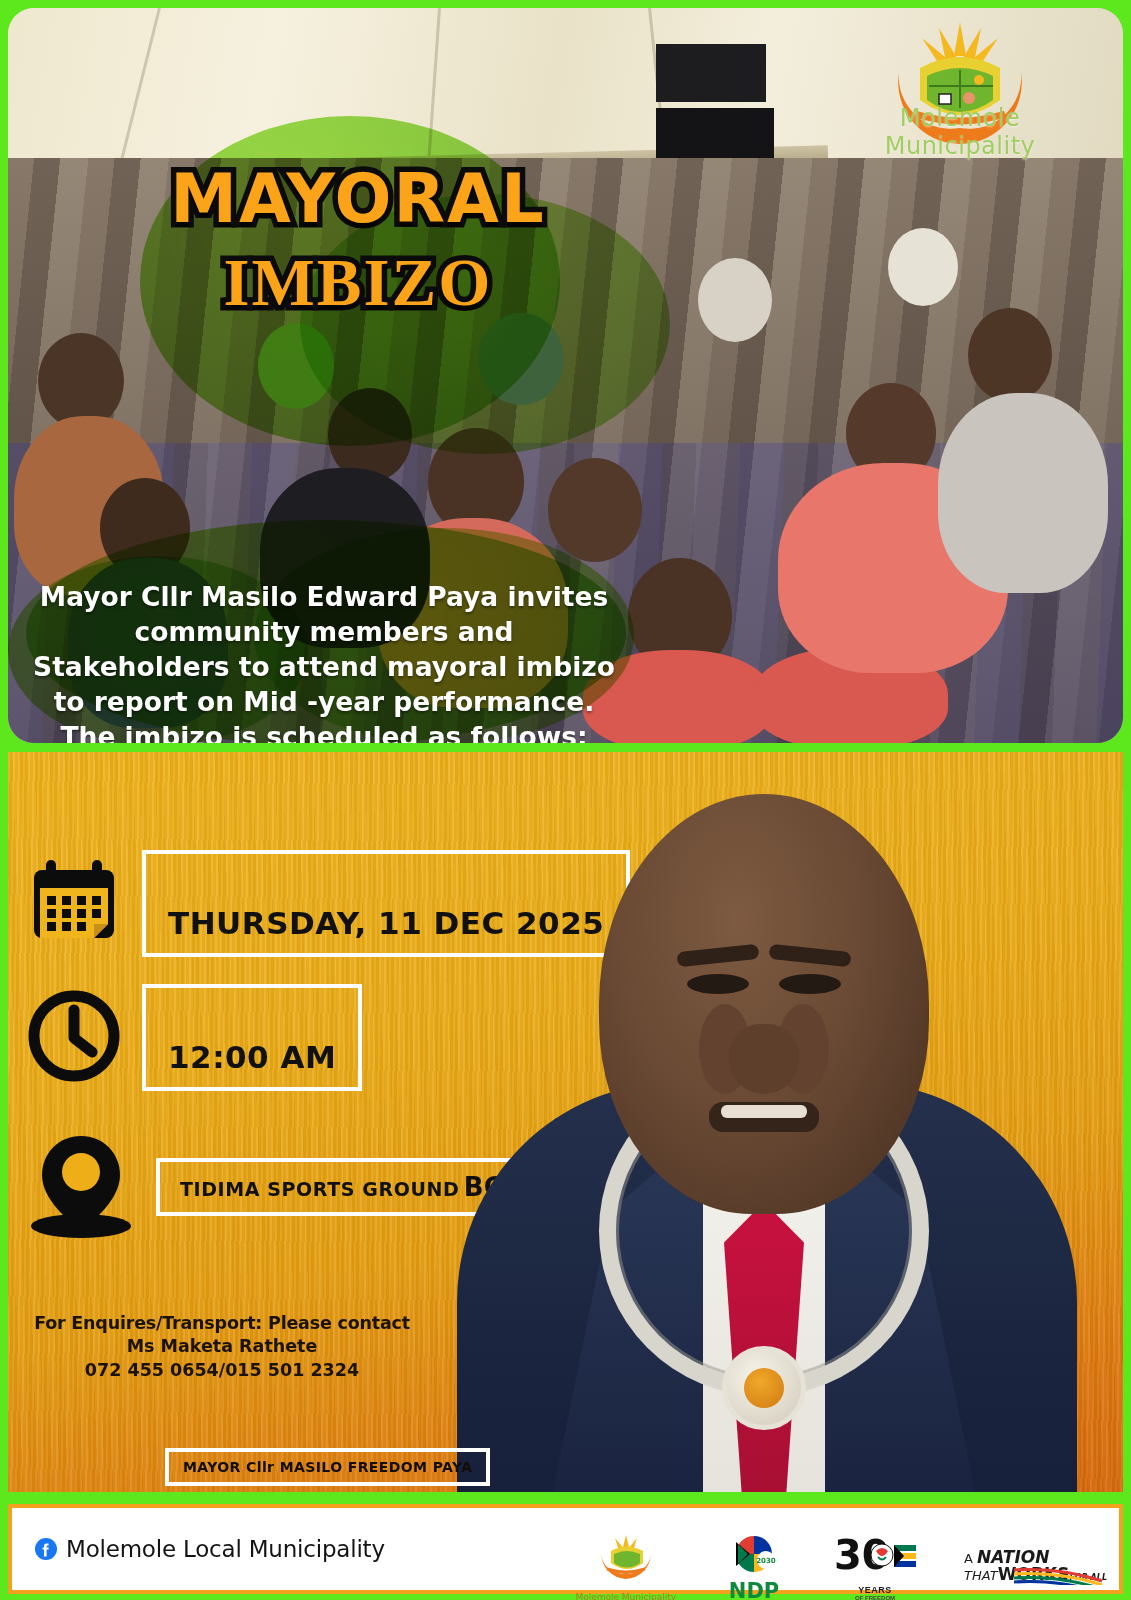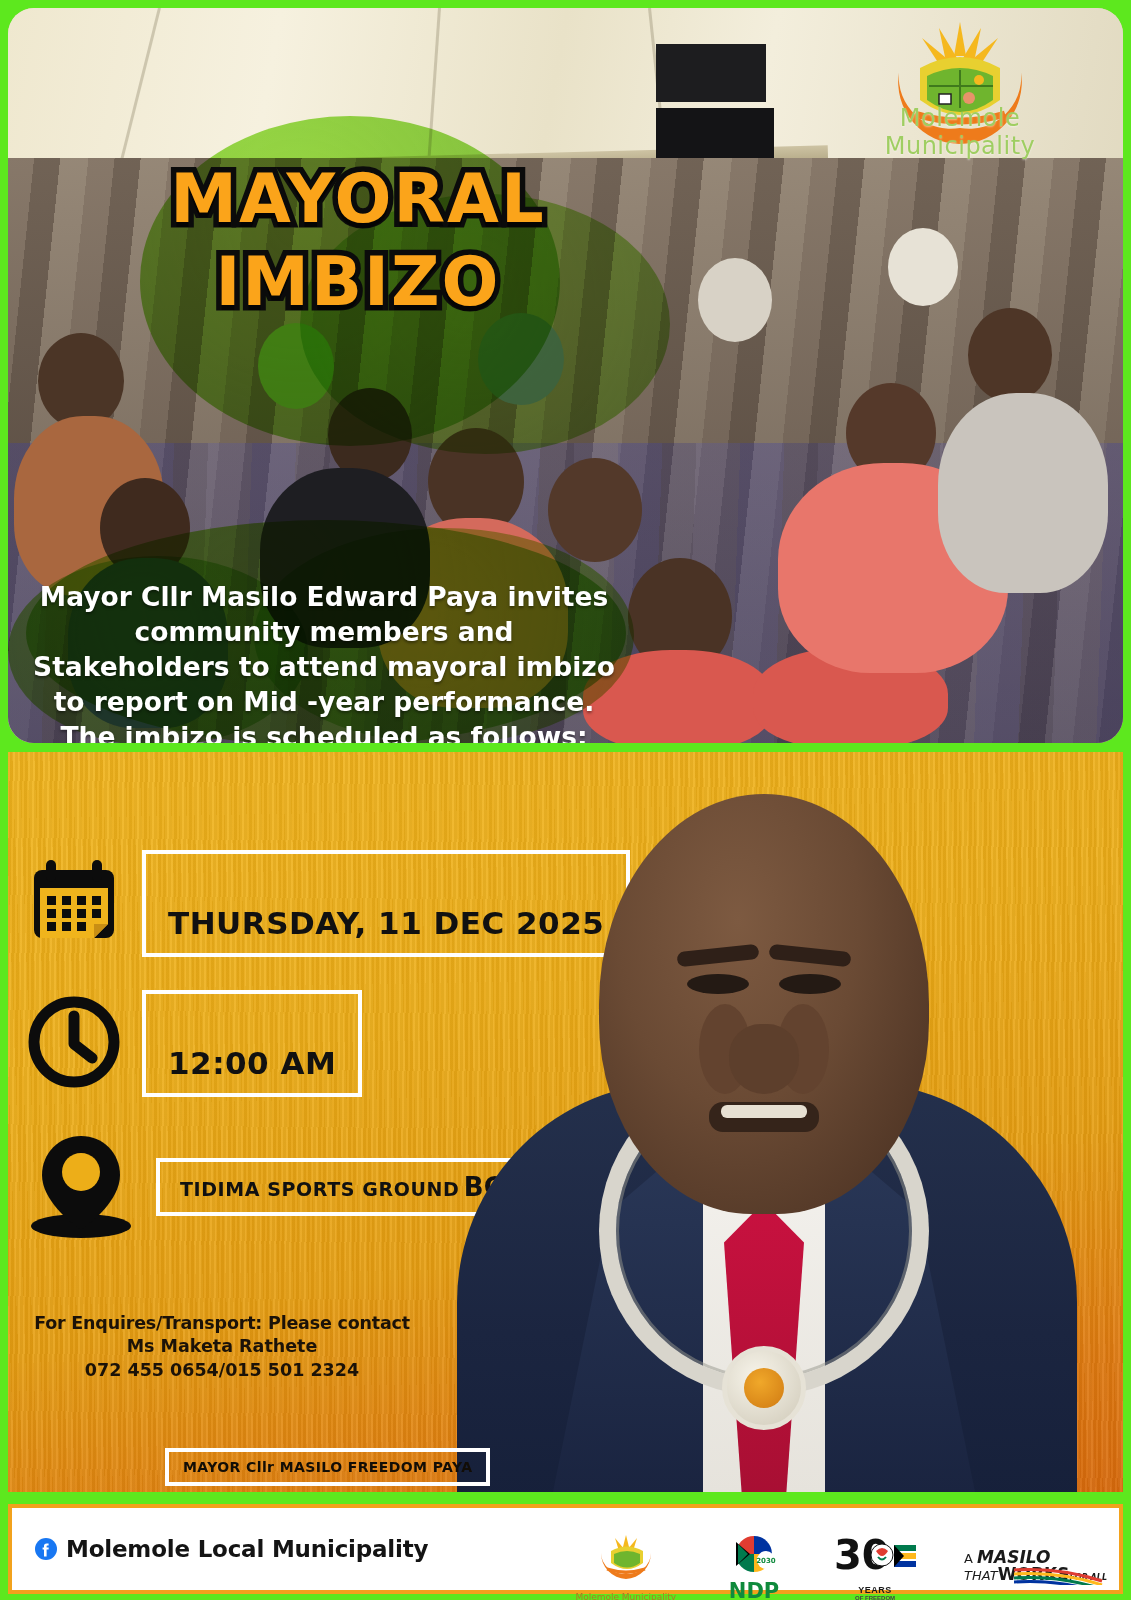--- a/index.html
+++ b/index.html
@@ -84,21 +84,21 @@
   }
   .poster-title .ln {
     display: block;
     font-size: 67px; font-weight: 900; letter-spacing: 2px;
     font-family: "DejaVu Sans", sans-serif;
     color: #FBA41A;
     -webkit-text-stroke: 11px #0b0b0b;
     paint-order: stroke fill;
     text-shadow: 0 5px 0 rgba(0,0,0,.55);
   }
-  .poster-title .ln2 { margin-top: 16px; }
+  .poster-title .ln2 { margin-top: 16px; font-family: Liberation Serif, serif; }
 
   .desc {
     position: absolute; left: 24px; top: 572px; width: 584px;
     text-align: center;
     font-size: 26.5px; font-weight: 800; line-height: 1.32;
     color: #ffffff;
     font-family: "DejaVu Sans", sans-serif;
     text-shadow: 0 2px 3px rgba(0,0,0,.42);
   }
   .tagline {
@@ -136,21 +136,21 @@
   }
   .wood-streaks {
     position: absolute; inset: 0;
     background: repeating-linear-gradient(88deg,
       rgba(255,255,255,0.05) 0 7px, rgba(140,80,10,0.05) 7px 15px);
     opacity: .8;
   }
 
   .info-row { position: absolute; display: flex; align-items: center; }
   .row-date { left: 18px; top: 98px; }
-  .row-time { left: 18px; top: 238px; }
+  .row-time { left: 18px; top: 232px; }
   .row-place { left: 18px; top: 378px; }
 
   .ico { flex: 0 0 auto; margin-right: 20px; }
   .info-box {
     border: 4px solid #ffffff;
     padding: 12px 22px;
     display: flex; align-items: center;
   }
   .info-box .t1 {
     font-size: 31px; font-weight: 900; color: #111111;
@@ -285,21 +285,21 @@
     background: #ffffff;
     border: 4px solid #F2A21C;
     display: flex; align-items: center;
   }
   .social { margin-left: 22px; }
   .social-line { display: flex; align-items: center; margin: 1px 0; }
   .social-line .glyph {
     width: 24px; height: 24px; margin-right: 8px; flex: 0 0 auto;
   }
   .social-line .txt {
-    font-size: 23px; font-weight: 700; color: #141414;
+    font-size: 23px; font-weight: 400; color: #141414;
     font-family: "DejaVu Sans", sans-serif; letter-spacing: -.2px;
   }
   .logos {
     position: absolute; right: 12px; top: 0; height: 100%;
     display: flex; align-items: center; gap: 46px;
   }
   .logo-item { text-align: center; margin-top: 36px; }
   .logo-cap {
     font-size: 9px; color: #b07a24; font-family: "DejaVu Sans", sans-serif;
     margin-top: 1px;
@@ -551,21 +551,21 @@
           <path d="M62 28 h22 v6 h-22 z" fill="#0033A0"></path>
           <path d="M62 12 l10 11 l-10 11 z" fill="#000"></path>
         </svg>
         <div class="years-txt">YEARS</div>
         <div class="years-sub">OF FREEDOM</div>
       </div>
 
       <div class="logo-item">
         <div class="nation">
           <div class="l1">
-            <span>A </span><b>MASILO</b>
+            <span>A </span><b>NATION</b>
           </div>
           <div class="l2">
             <span>THAT</span><b>WORKS</b><span class="sm">FOR ALL</span>
           </div>
         </div>
         <svg width="90" height="18" viewBox="0 0 90 18" style="margin-top:-16px;margin-left:50px;display:block">
           <path d="M0 3 q45 -3 88 11" stroke="#E03C31" stroke-width="3" fill="none"></path>
           <path d="M0 7 q45 -3 88 11" stroke="#FFB81C" stroke-width="3" fill="none"></path>
           <path d="M0 11 q45 -3 88 11" stroke="#007A4D" stroke-width="3" fill="none"></path>
           <path d="M0 15 q45 -3 88 11" stroke="#0033A0" stroke-width="3" fill="none"></path>

